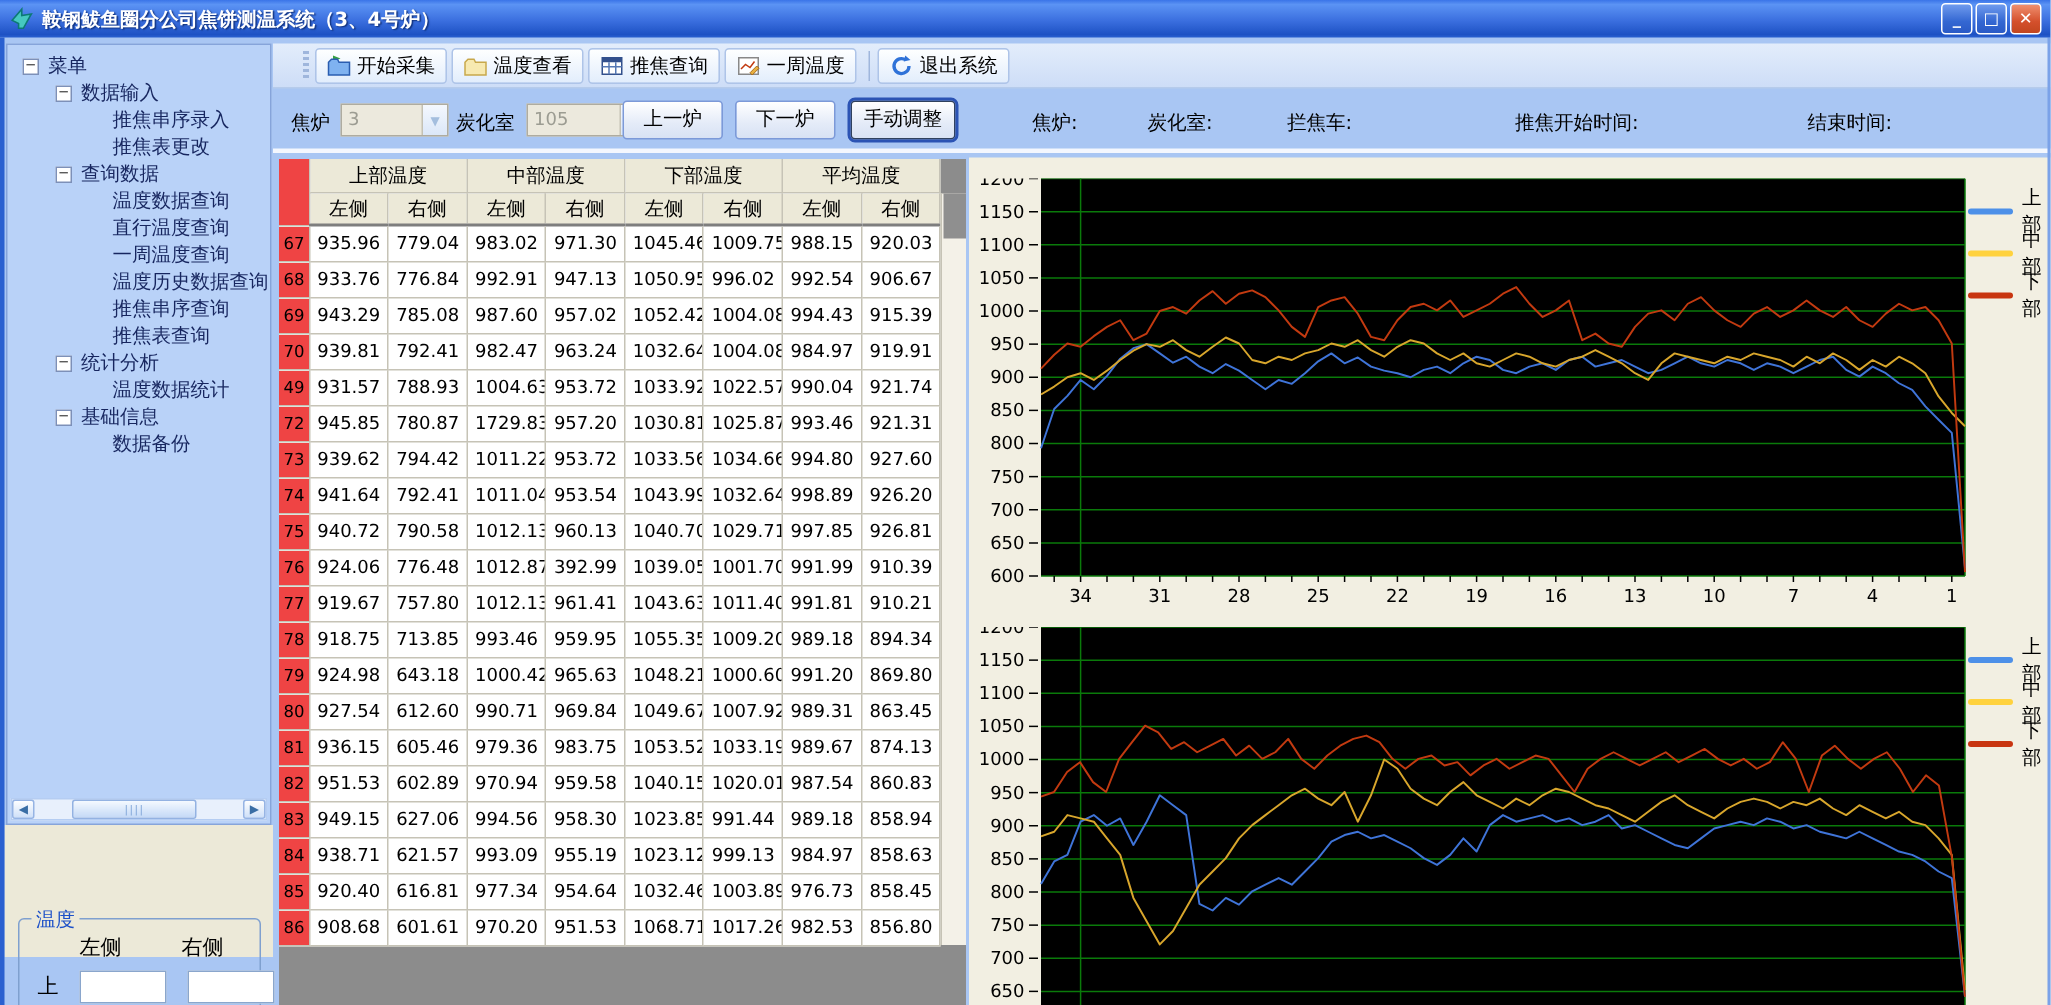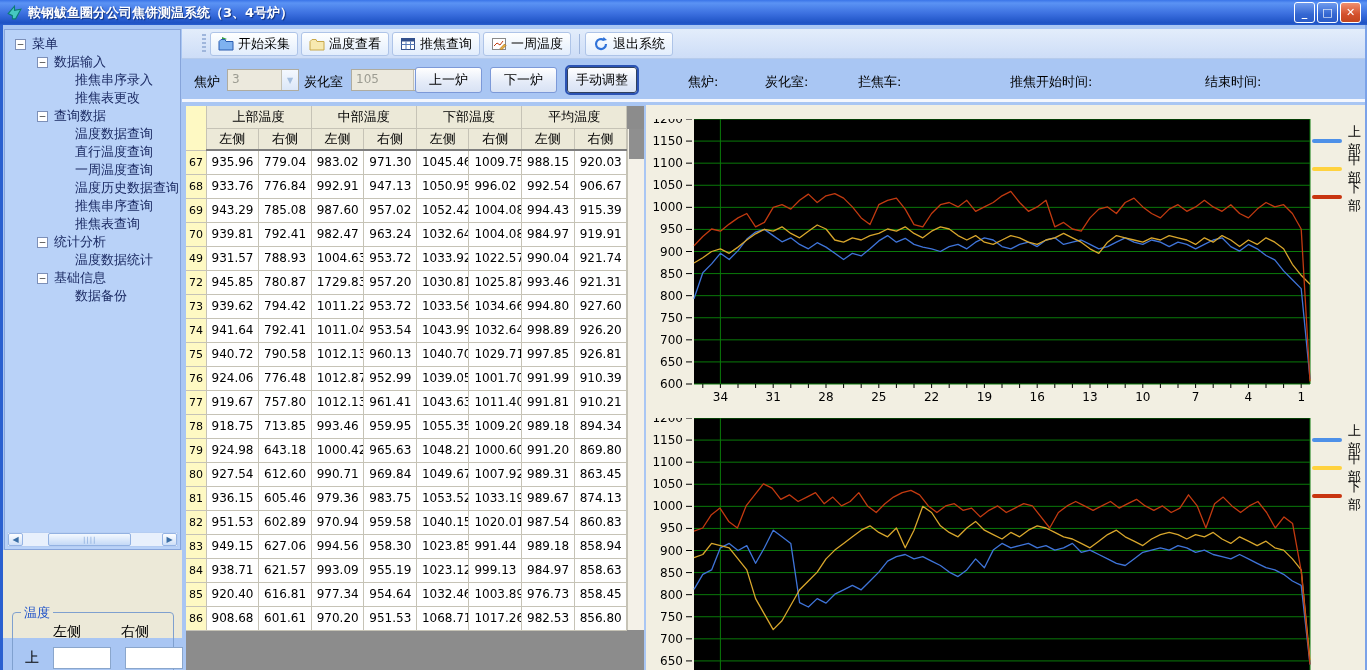--- a/index.html
+++ b/index.html
@@ -84,21 +84,21 @@
 
   
   .table-wrap { position:absolute; left:186px; top:106px; width:458px; height:564px;
     background:#8c8c8c; z-index:5; overflow:hidden; }
   table.grid { border-collapse:collapse; table-layout:fixed; width:441px; background:#fff; }
   table.grid th, table.grid td { border-right:1px solid #c6c3b6; border-bottom:1px solid #c6c3b6;
     font-weight:normal; overflow:hidden; white-space:nowrap; }
   table.grid thead th { background:#ece9d8; font-size:13px; color:#000; height:22px; }
   table.grid thead tr.subhead th { border-bottom:2px solid #7e7e7e; }
   table.grid td { background:#fff; font-size:12px; color:#000; padding:3px 2px 3px 5px; height:24px; }
-  table.grid th.rownum { background:#fef9c3; font-size:11px; color:#000; text-align:left; padding-left:3px; }
+  table.grid th.rownum { background:#ef4444; font-size:11px; color:#000; text-align:left; padding-left:3px; }
   .vscroll { position:absolute; left:441px; top:23px; width:17px; height:501px;
     background:#f4f1e8; border-left:1px solid #c6c3b6; }
   .vscroll .vthumb { position:absolute; top:0; left:1px; width:15px; height:30px; background:#8f8f8f; }
 
   
   .chart-panel { position:absolute; left:646px; top:105px; width:721px; height:565px;
     background:#f2efe2; z-index:5; overflow:hidden;padding-left:36px; }
   .chart-svg { position:absolute; left:0; }
   .legend { position:absolute; left:666px; width:60px; }
   .legend-item { display:flex; align-items:center; height:28px; gap:6px; }
@@ -403,21 +403,21 @@
           <td>1040.70</td>
           <td>1029.71</td>
           <td>997.85</td>
           <td>926.81</td>
         </tr>
         <tr>
           <th class="rownum">76</th>
           <td>924.06</td>
           <td>776.48</td>
           <td>1012.87</td>
-          <td>952.99</td>
+          <td>392.99</td>
           <td>1039.05</td>
           <td>1001.70</td>
           <td>991.99</td>
           <td>910.39</td>
         </tr>
         <tr>
           <th class="rownum">77</th>
           <td>919.67</td>
           <td>757.80</td>
           <td>1012.13</td>

